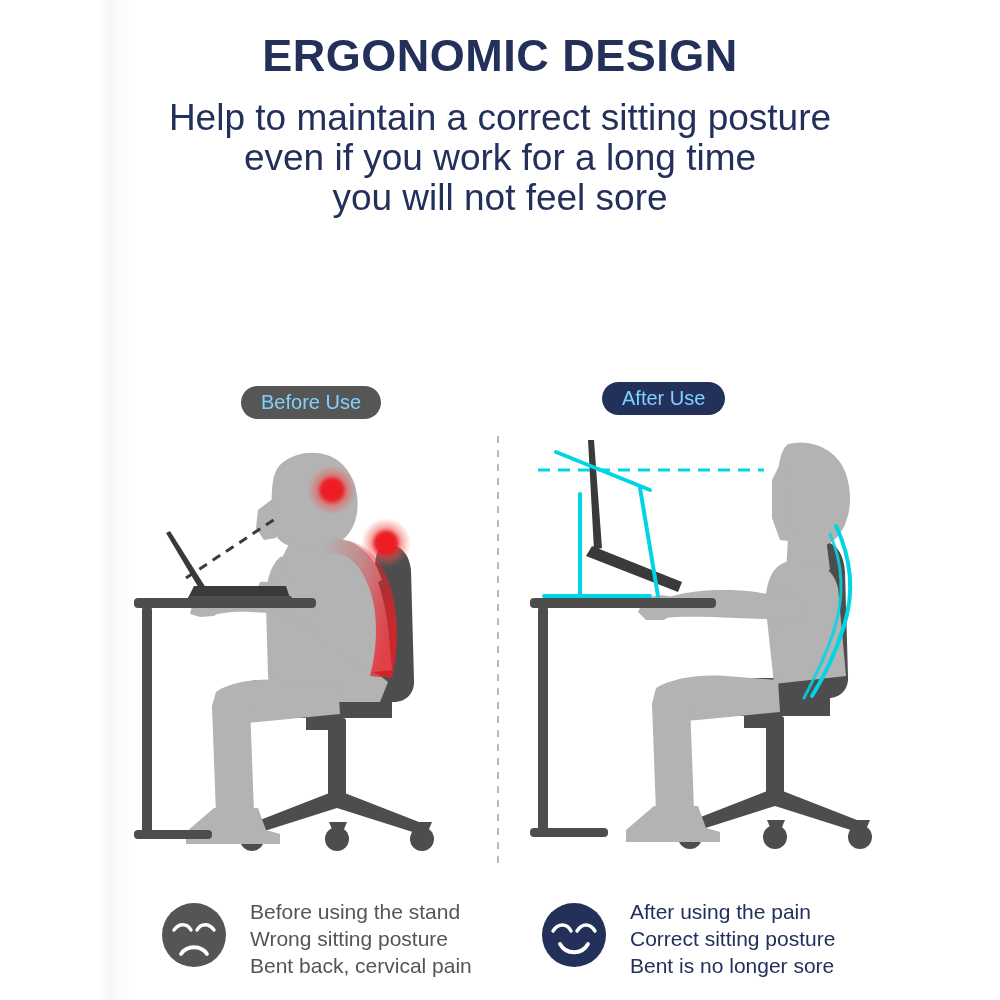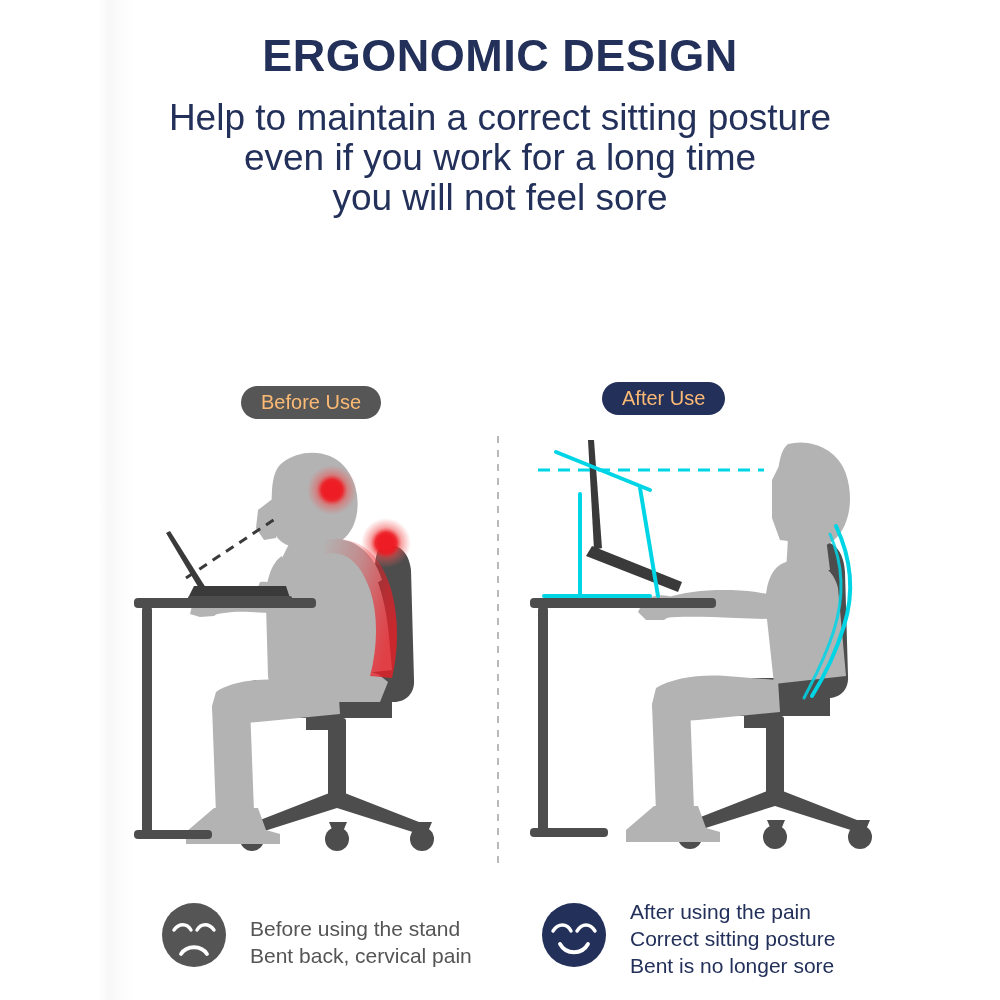--- a/index.html
+++ b/index.html
@@ -22,41 +22,41 @@
     font-size:37px;line-height:40px;font-weight:400;color:#22305a;
     margin:14px 0 0 0;
   }
   .subtitle span{display:block;}
 
   
   .badge{
     position:absolute;
     display:flex;align-items:center;justify-content:center;
     height:33px;border-radius:17px;
-    color:#fdba74;font-size:20px;font-weight:400;
+    color:#7dd3fc;font-size:20px;font-weight:400;
     padding:0 20px;white-space:nowrap;
   }
   .badge-before{left:241px;top:386px;background:#565656;}
   .badge-after{left:602px;top:382px;background:#22305a;}
 
   
   .divider{
     position:absolute;left:497px;top:436px;width:2px;height:430px;
     background:repeating-linear-gradient(to bottom,#b9b9b9 0px,#b9b9b9 7px,rgba(255,255,255,0) 7px,rgba(255,255,255,0) 14px);
   }
 
   
   .stage{position:absolute;}
   .stage-before{left:130px;top:430px;width:370px;height:450px;}
   .stage-after{left:520px;top:430px;width:380px;height:450px;}
   .stage svg{display:block;}
 
   
   .caption{position:absolute;display:flex;align-items:flex-start;}
-  .caption-before{left:160px;top:898px;align-items:flex-end;}
+  .caption-before{left:160px;top:898px;}
   .caption-after{left:540px;top:898px;}
   .face{width:68px;height:68px;flex:0 0 68px;margin-top:3px;}
   .cap-text{margin-left:22px;font-size:21px;line-height:27px;}
   .cap-text .line{display:block;white-space:nowrap;}
   .cap-before .cap-text{color:#555555;}
   .cap-after .cap-text{color:#22305a;}
 
   
   .band{position:absolute;left:98px;top:0;width:36px;height:1000px;
         background:linear-gradient(to right,rgba(0,0,0,0.00),rgba(0,0,0,0.030),rgba(0,0,0,0.012),rgba(0,0,0,0.00));
@@ -246,20 +246,21 @@
 
   <div class="caption caption-before cap-before">
     <svg class="face" viewBox="0 0 68 68">
       <circle cx="34" cy="34" r="32" fill="#555555"></circle>
       <path d="M14 29 C19 22 27 22 31 29" stroke="#ffffff" stroke-width="3.4" fill="none" stroke-linecap="round"></path>
       <path d="M37 29 C41 22 49 22 54 29" stroke="#ffffff" stroke-width="3.4" fill="none" stroke-linecap="round"></path>
       <path d="M21 53 C27 44 41 44 47 53" stroke="#ffffff" stroke-width="3.8" fill="none" stroke-linecap="round"></path>
     </svg>
     <div class="cap-text">
       <span class="line">Before using the stand</span>
+      <span class="line">Wrong sitting posture</span>
       <span class="line">Bent back, cervical pain</span>
     </div>
   </div>
 
   <div class="caption caption-after cap-after">
     <svg class="face" viewBox="0 0 68 68">
       <circle cx="34" cy="34" r="32" fill="#22305a"></circle>
       <path d="M13 30 C18 22 27 22 31 30" stroke="#ffffff" stroke-width="3.4" fill="none" stroke-linecap="round"></path>
       <path d="M37 30 C42 22 50 22 55 30" stroke="#ffffff" stroke-width="3.4" fill="none" stroke-linecap="round"></path>
       <path d="M20 43 C26 54 42 54 48 43" stroke="#ffffff" stroke-width="3.8" fill="none" stroke-linecap="round"></path>

